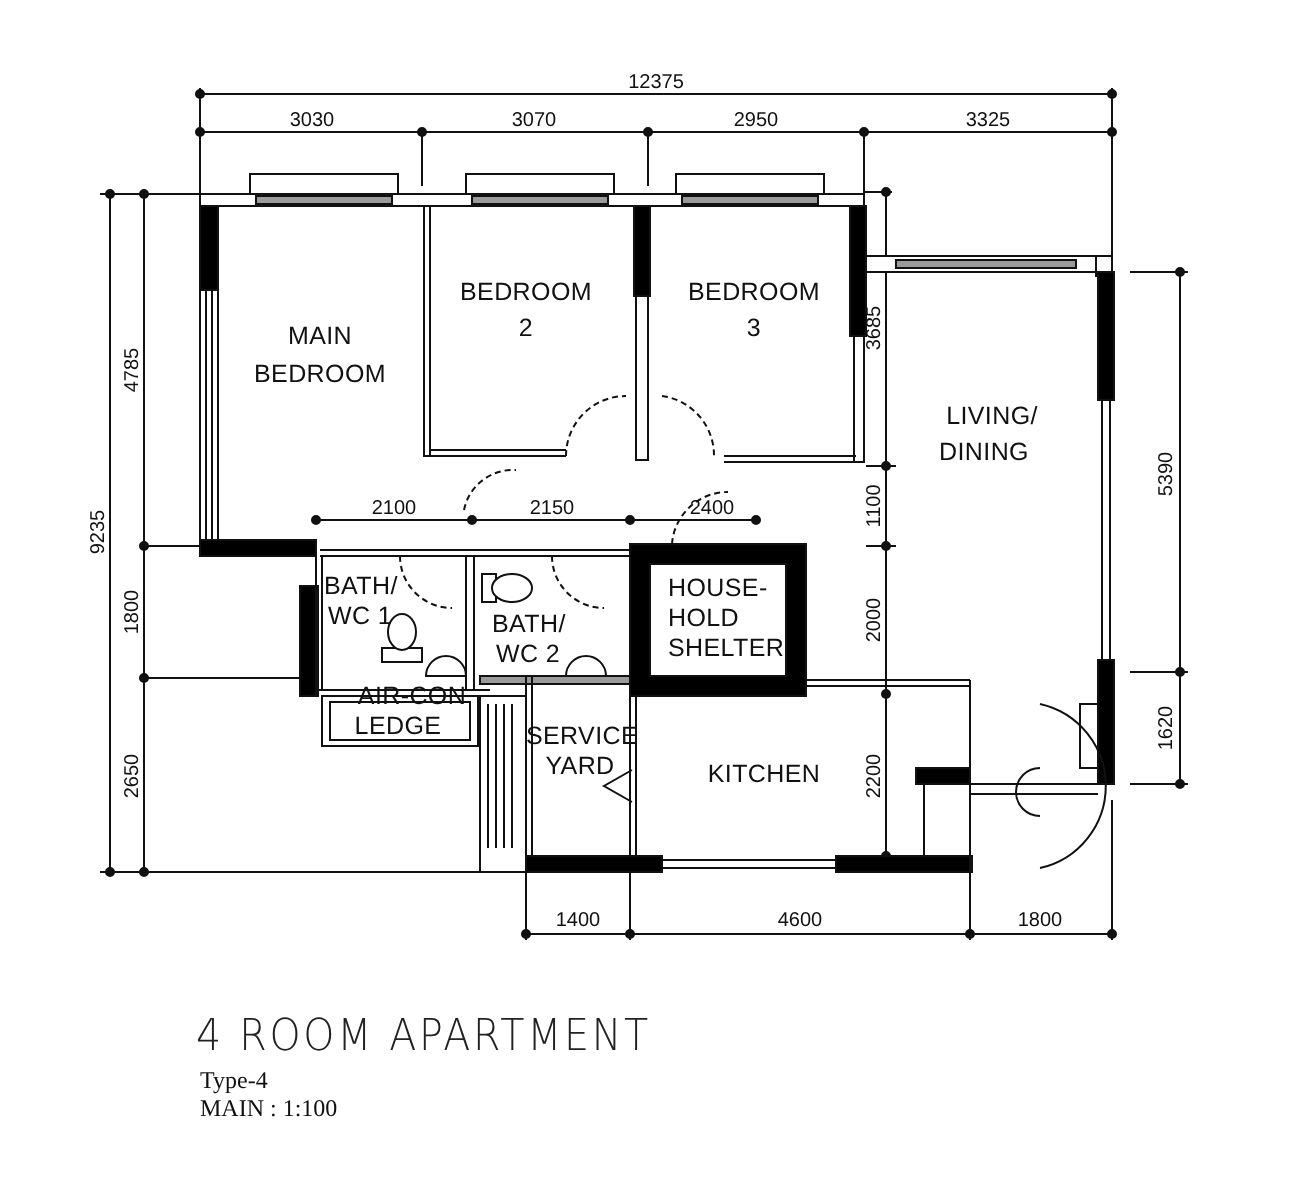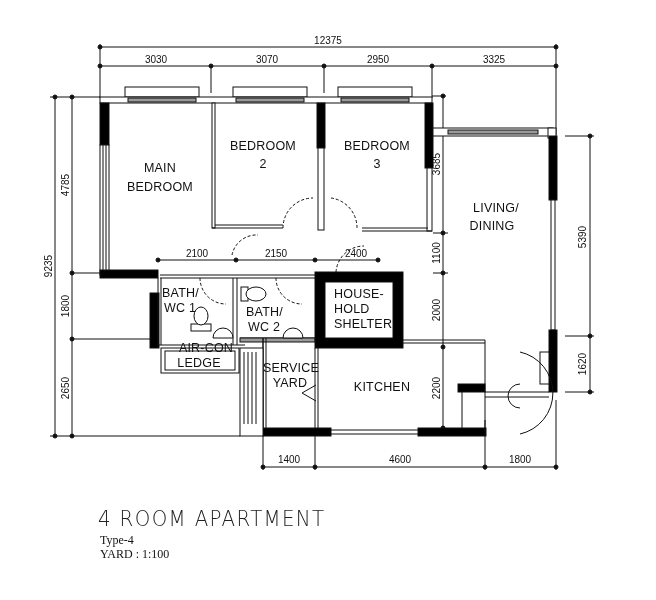--- a/index.html
+++ b/index.html
@@ -225,13 +225,13 @@
     <text class="room" x="206" y="352" text-anchor="middle">AIR-CON</text>
     <text class="room" x="199" y="367" text-anchor="middle">LEDGE</text>
     <text class="room" x="291" y="372" text-anchor="middle">SERVICE</text>
     <text class="room" x="290" y="387" text-anchor="middle">YARD</text>
     <text class="room" x="382" y="391" text-anchor="middle">KITCHEN</text>
   </g>
 </svg>
 
 <div class="title">4 ROOM APARTMENT</div>
 <div class="sub" style="top:533px;">Type-4</div>
-<div class="sub" style="top:547px;">YARD : 1:100</div>
+<div class="sub" style="top:547px;">MAIN : 1:100</div>
 
 </body></html>

